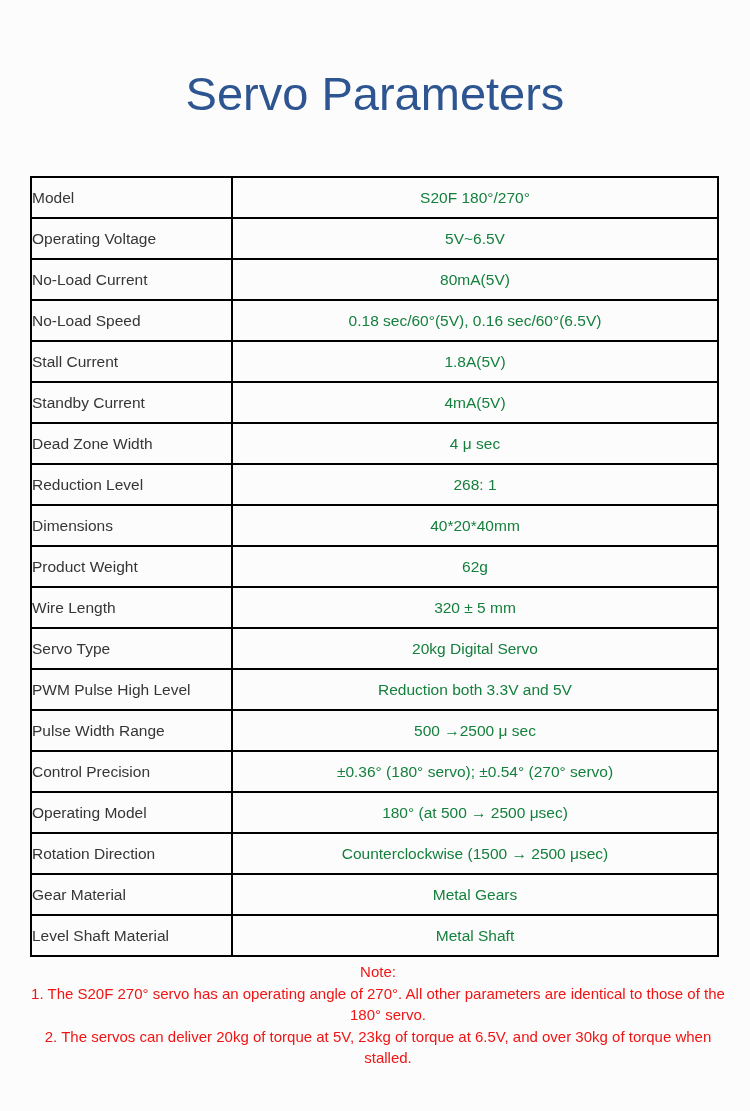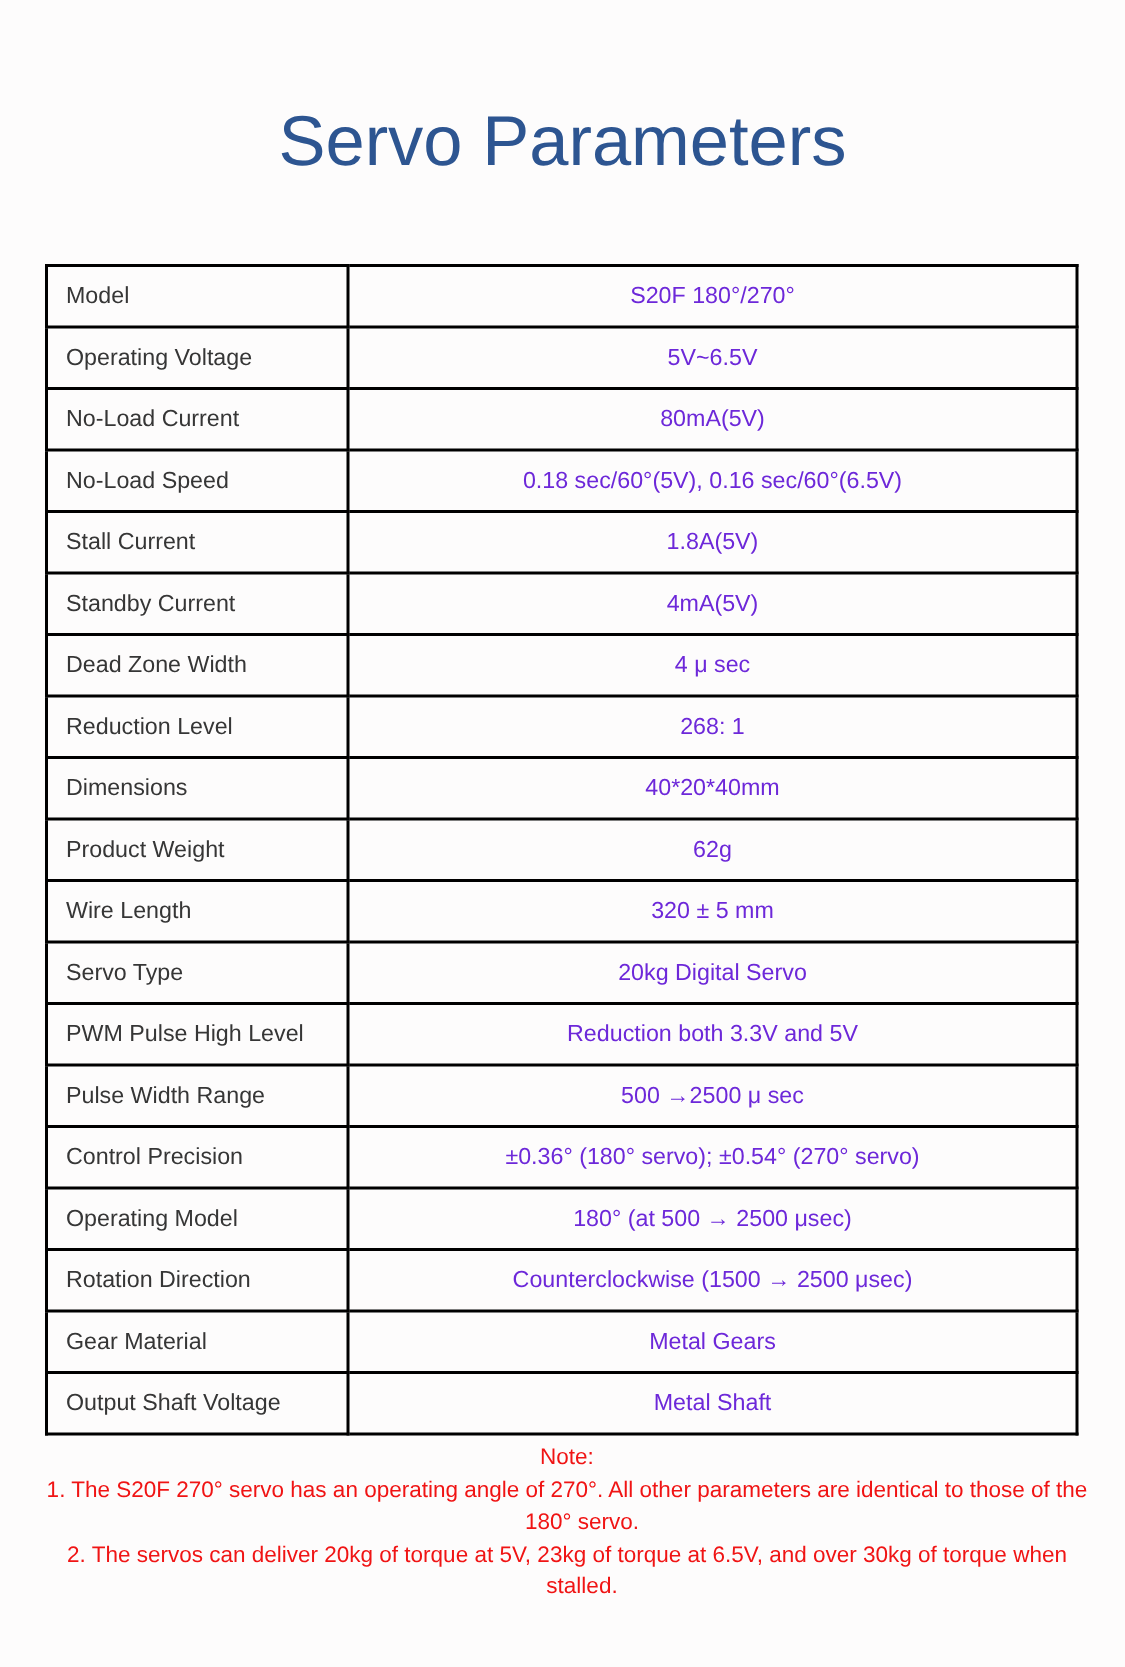--- a/index.html
+++ b/index.html
@@ -32,27 +32,26 @@
     table-layout: fixed;
   }
   table.params td {
     border: 2px solid #000000;
     height: 41px;
     font-size: 15.5px;
     vertical-align: middle;
   }
   td.param-label {
     width: 201px;
-    padding-left: 12px;
     text-align: left;
     color: #363636;
   }
   td.param-value {
     text-align: center;
-    color: #6d28d9;
+    color: #15803d;
   }
   .note {
     margin-top: 4px;
     margin-left: 28px;
     width: 700px;
     color: #f01414;
     font-size: 15px;
     line-height: 21.5px;
     text-align: center;
   }
@@ -139,21 +138,21 @@
       </tr>
       <tr>
         <td class="param-label">Rotation Direction</td>
         <td class="param-value">Counterclockwise (1500 → 2500 μsec)</td>
       </tr>
       <tr>
         <td class="param-label">Gear Material</td>
         <td class="param-value">Metal Gears</td>
       </tr>
       <tr>
-        <td class="param-label">Output Shaft Voltage</td>
+        <td class="param-label">Level Shaft Material</td>
         <td class="param-value">Metal Shaft</td>
       </tr>
     </tbody>
   </table>
 
   <div class="note">
     <div class="note-heading">Note:</div>
     <div class="note-item">1. The S20F 270° servo has an operating angle of 270°. All other parameters are identical to those of the 180° servo.</div>
     <div class="note-item">2. The servos can deliver 20kg of torque at 5V, 23kg of torque at 6.5V, and over 30kg of torque when stalled.</div>
   </div>

